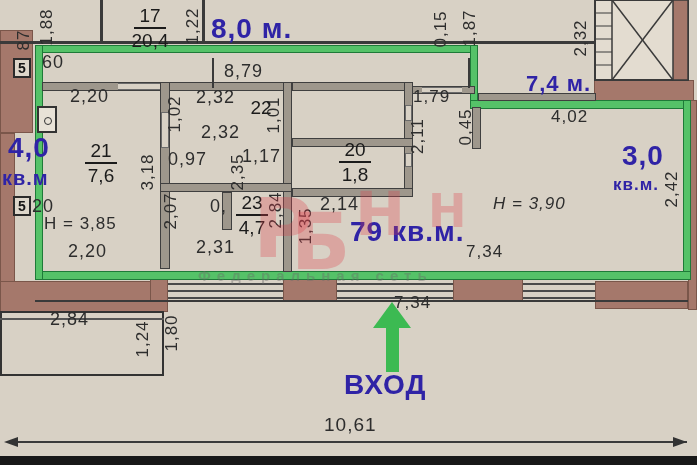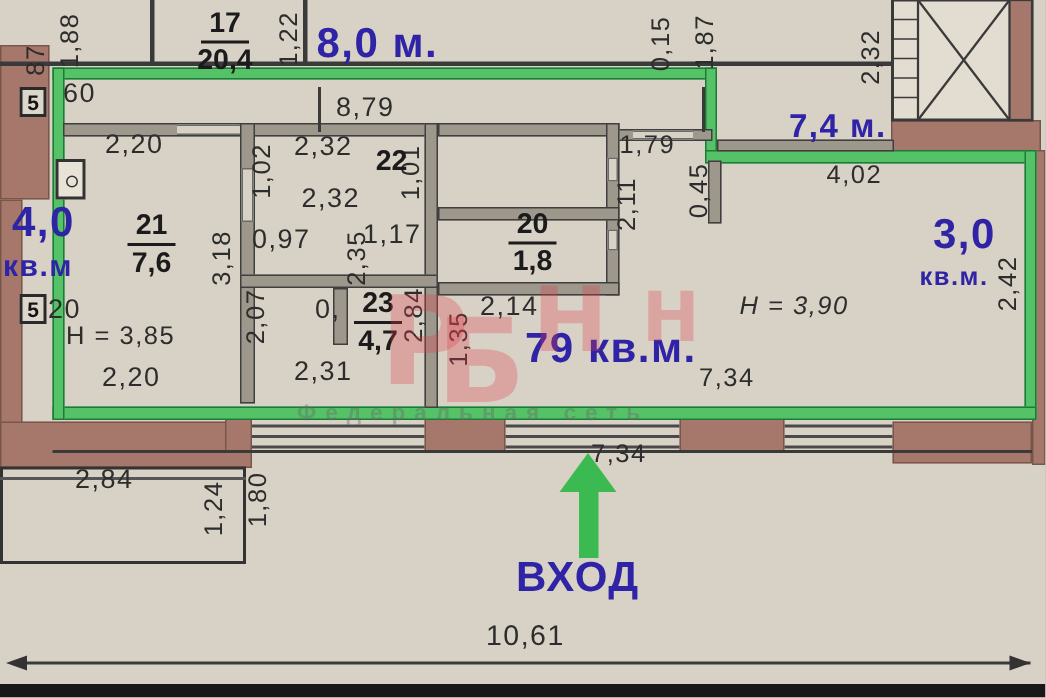--- a/index.html
+++ b/index.html
@@ -1,20 +1,20 @@
 <!DOCTYPE html>
 <html><head>
 <meta charset="utf-8">
 <style>
   html,body{margin:0;padding:0;background:#c9c2b6;}
   #plan{position:relative;width:697px;height:465px;background:#d8d1c5;overflow:hidden;
         font-family:"Liberation Sans",sans-serif;}
   .dim{position:absolute;color:#2d2d2d;white-space:nowrap;letter-spacing:1px;font-weight:500;}
   .vdim{width:68px;text-align:center;transform:rotate(-90deg);}
-  .room{position:absolute;text-align:center;color:#1b1b1b;font-weight:bold;width:90px;}
+  .room{position:absolute;text-align:center;color:#1b1b1b;font-weight:normal;width:90px;}
   .room .num{display:inline-block;font-size:19px;line-height:20px;padding:0 5px 1px;}
   .room .num.u{border-bottom:2.5px solid #1b1b1b;}
   .room .area{display:block;font-size:19px;line-height:21px;padding-top:1px;}
   .blue{position:absolute;color:#2f23a6;font-weight:bold;white-space:nowrap;letter-spacing:1px;}
   .wall{position:absolute;background:#9e978c;border:1px solid #3f3f3f;box-sizing:border-box;}
   .green{position:absolute;background:#55c268;border:1px solid #1e7a38;box-sizing:border-box;}
   .brown{position:absolute;background:#a5786b;border:1px solid rgba(70,45,35,.45);box-sizing:border-box;}
   .gap{position:absolute;background:#d8d1c5;border-top:1px solid #6b6b6b;border-bottom:1px solid #6b6b6b;box-sizing:border-box;}
   .gapv{position:absolute;background:#d8d1c5;border:1px solid #6b6b6b;box-sizing:border-box;}
   .win{position:absolute;height:16px;border-top:2px solid #4a4a4a;border-bottom:2px solid #4a4a4a;

